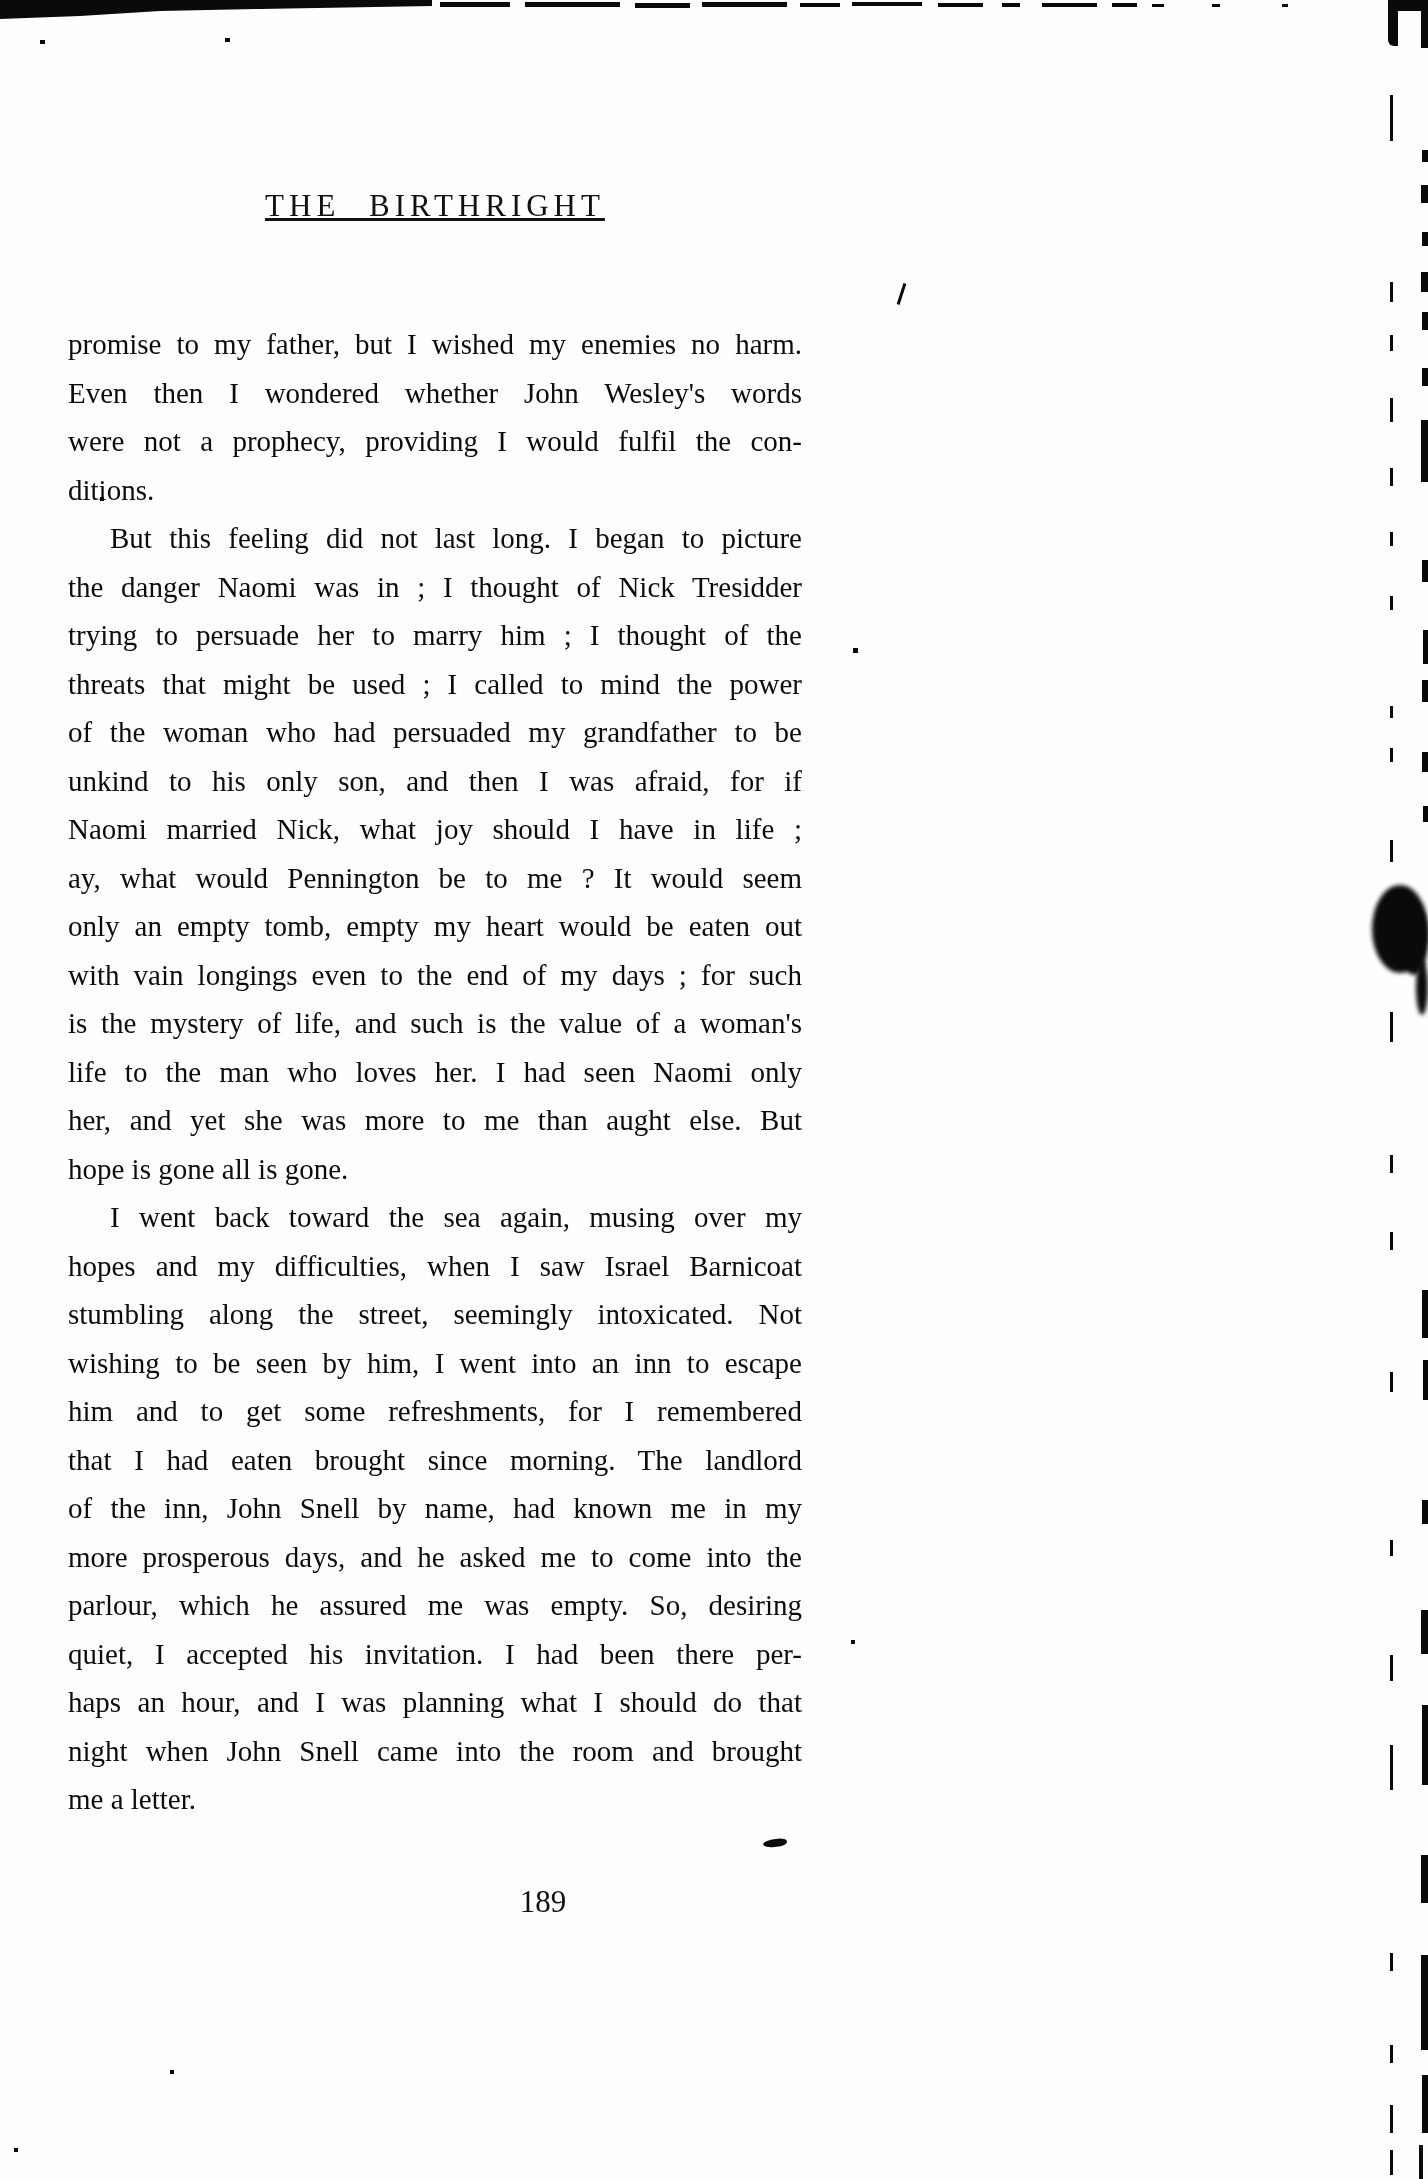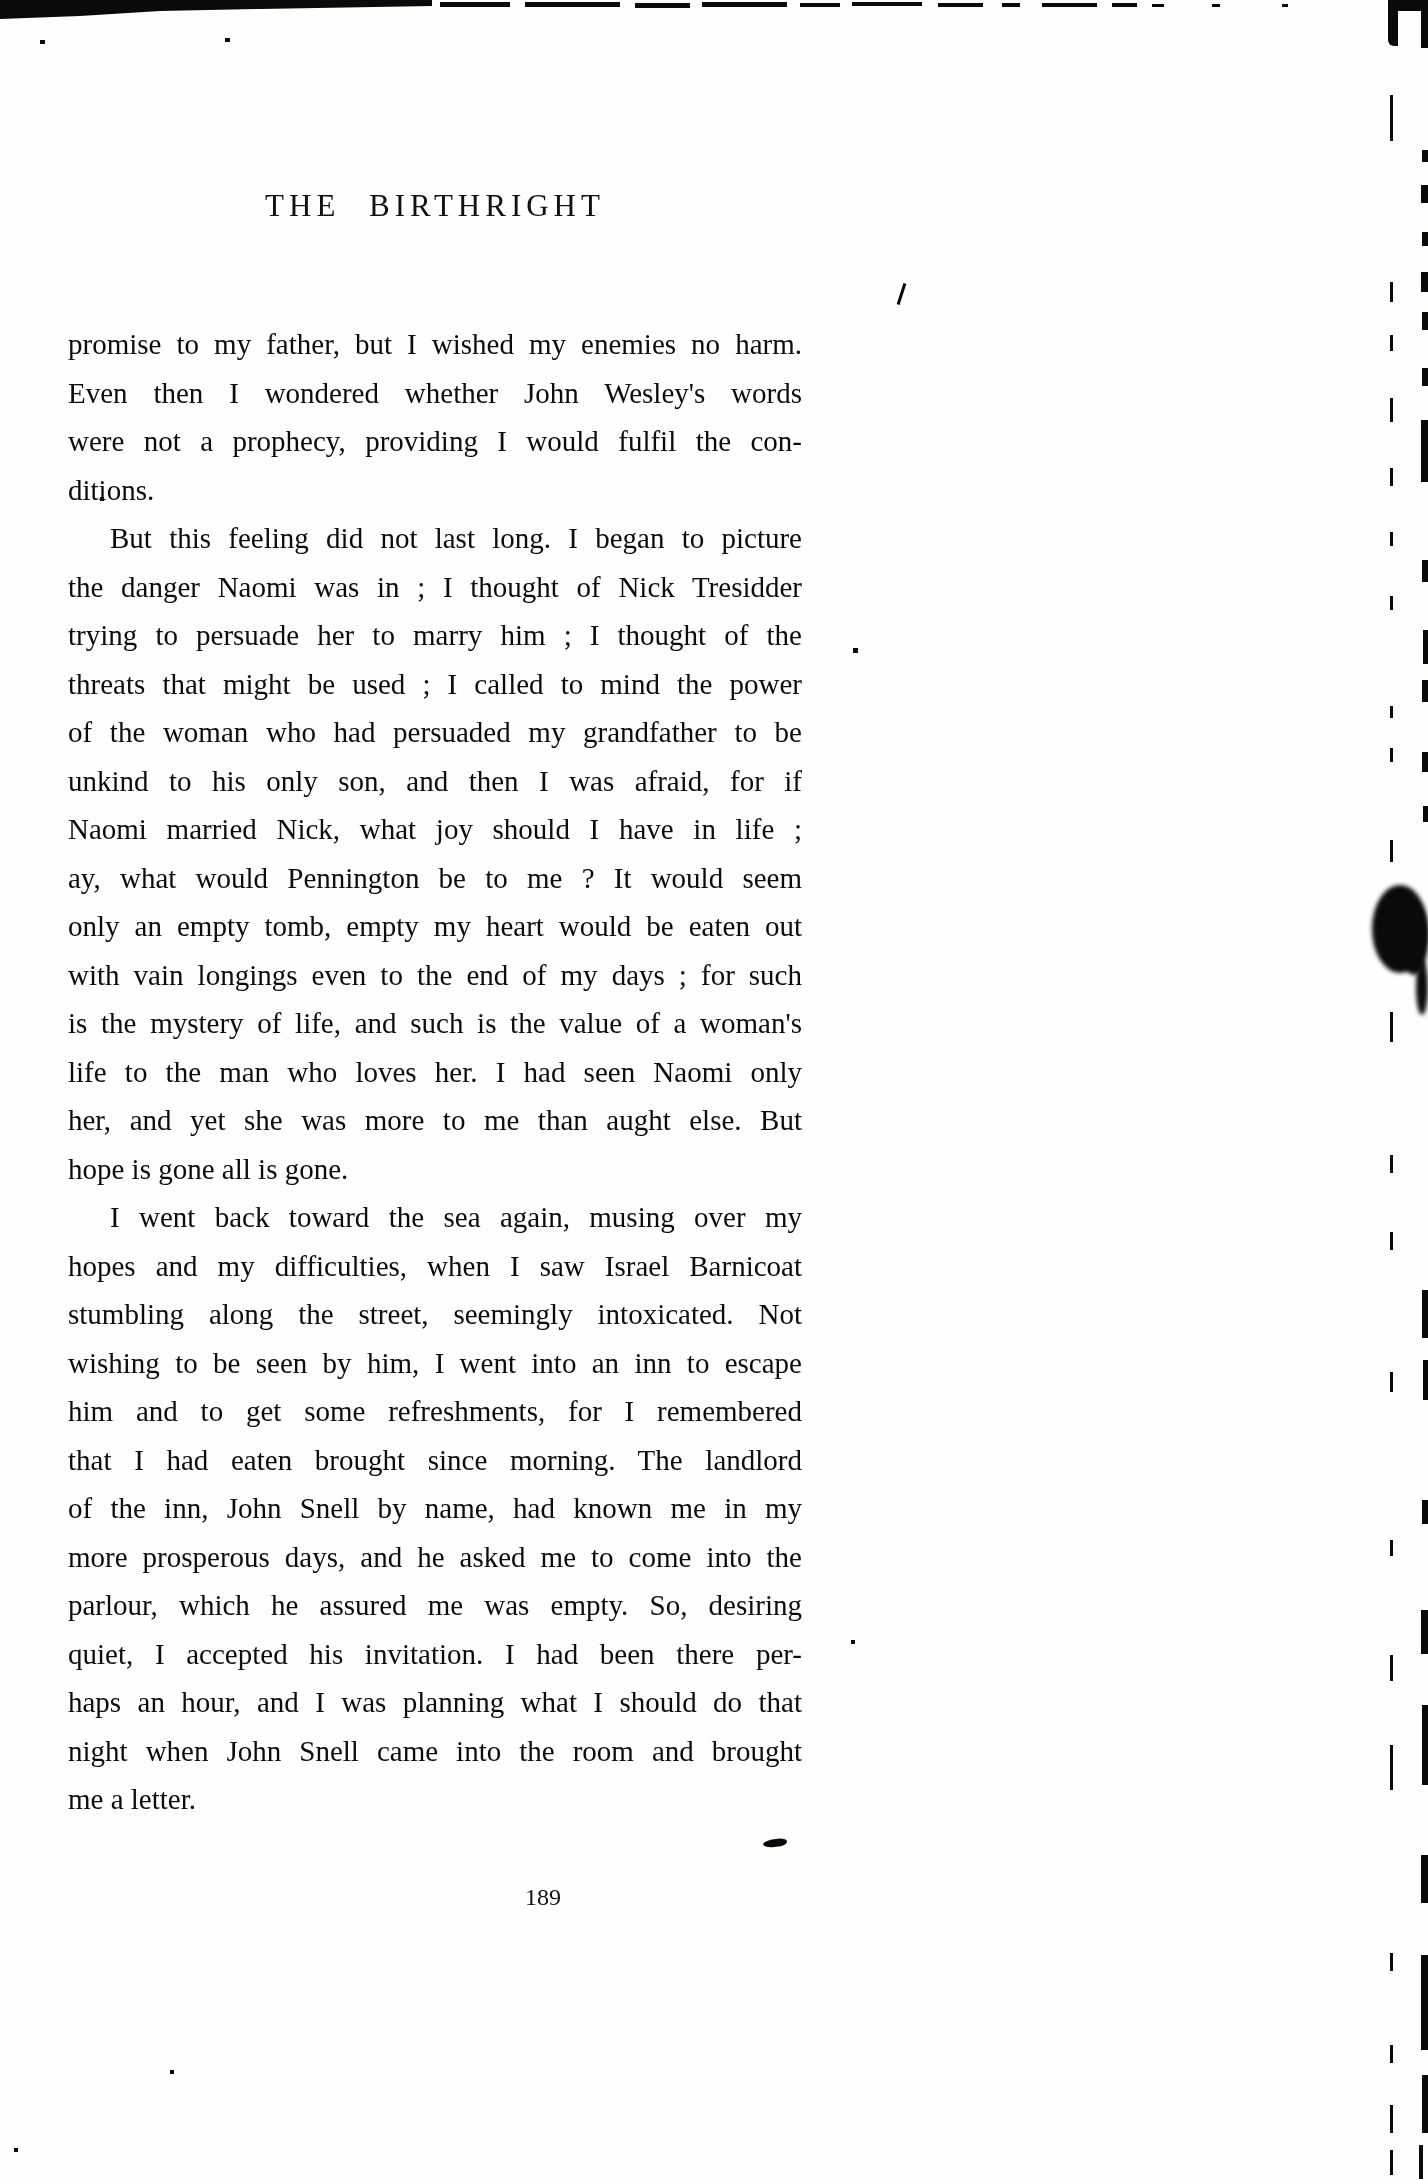--- a/index.html
+++ b/index.html
@@ -9,37 +9,38 @@
     background:#fefefd;
     overflow:hidden;
     font-family:"Liberation Serif","DejaVu Serif",serif;
     color:#0c0c0c;
   }
   #running-head{
     position:absolute;left:68px;top:188px;width:734px;
     text-align:center;
     font-size:31px;letter-spacing:5px;word-spacing:16px;
     color:#111;
+    text-decoration:underline;
   }
   #text-block{
     position:absolute;left:68px;top:276px;width:734px;margin-top:44px;
   }
   .line{
     height:48.5px;line-height:48.5px;
     font-size:29px;
     text-align:justify;
     text-align-last:justify;
     white-space:nowrap;
     color:#0c0c0c;
   }
   .line.indent{ text-indent:42px; }
   .line.para-end{ text-align-last:left; }
   #page-number{
     position:absolute;left:498px;top:1884px;width:90px;
-    text-align:center;font-size:24px;color:#111;
+    text-align:center;font-size:31px;color:#111;
   }
   .art{ position:absolute;background:#0a0a0a; }
   .blob{ filter:blur(2px); border-radius:50%; }
   #top-wedge{
     position:absolute;left:0;top:0;width:432px;height:19px;background:#0a0a0a;
     clip-path:polygon(0 0,432px 0,432px 6px,260px 9px,160px 11px,80px 16px,0 19px);
   }
   #corner-shape{
     position:absolute;left:1388px;top:0;width:40px;height:48px;
   }

